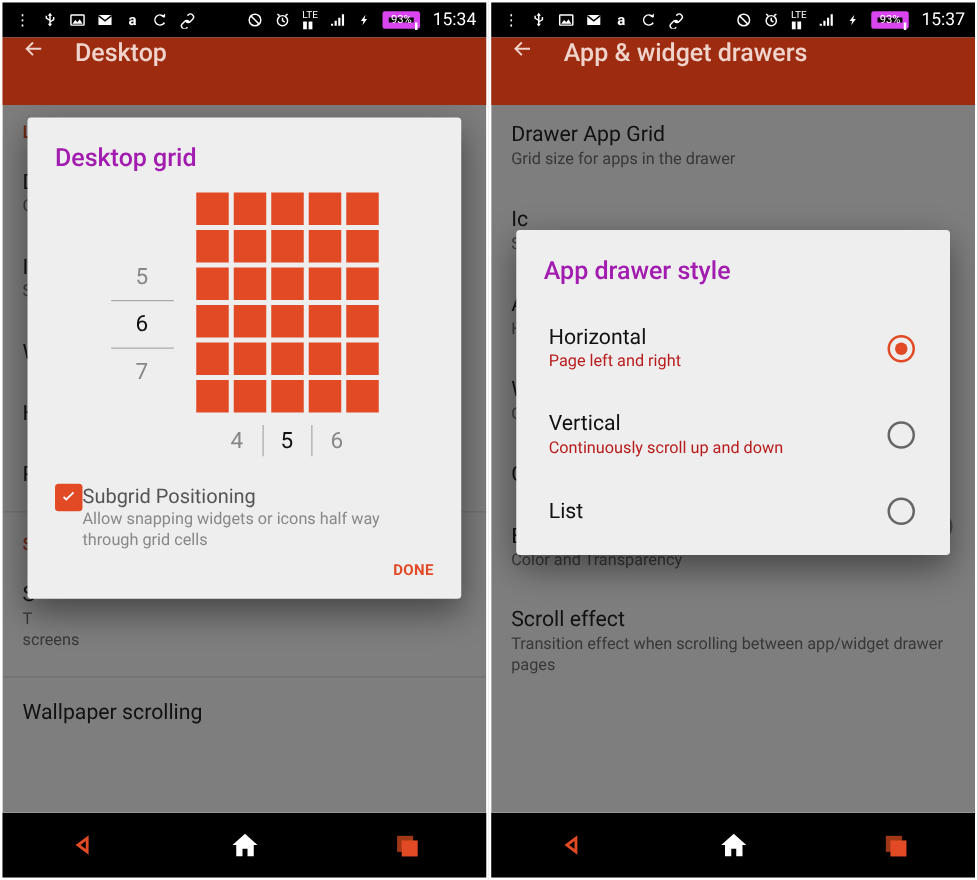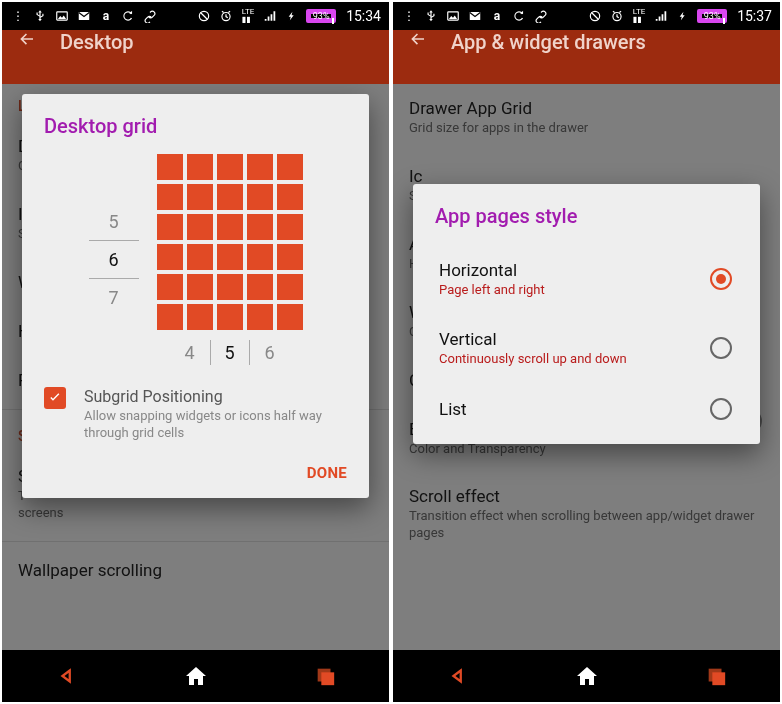--- a/index.html
+++ b/index.html
@@ -93,25 +93,25 @@
   
   .grid-pick { display: flex; gap: 18px; justify-content: center; }
   .rows { display: flex; flex-direction: column; width: 50px; text-align: center; justify-content: center;}
   .rows div { padding: 8px 4px; font-size: 18px; color: #888; }
   .rows div.sel { color: #111; border-top: 1px solid #aaa; border-bottom: 1px solid #aaa;}
   .grid-preview { display: grid; grid-template-columns: repeat(5, 26px); grid-template-rows: repeat(6, 26px); gap: 4px; }
   .grid-preview span { background: #e14a25; }
   .cols { display: flex; justify-content: center; margin-top: 10px; }
   .cols div { width: 40px; text-align: center; font-size: 18px; color: #888; padding: 2px 0; }
   .cols div.sel { color: #111; border-left: 1px solid #aaa; border-right: 1px solid #aaa; }
-  .subgrid { display: flex; gap: 18px; margin-top: 22px; align-items: flex-start; }
+  .subgrid { display: flex; gap: 0; margin-top: 22px; align-items: flex-start; }
   .check { width: 22px; height: 22px; background: #e14a25; border-radius: 3px; display:flex; align-items:center; justify-content:center; flex-shrink:0; }
   .subgrid .txt .t1 { font-size: 16px; color: #555; }
   .subgrid .txt .t2 { font-size: 13px; color: #888; margin-top: 2px; line-height: 1.3;}
-  .done { text-align: right; margin-top: 22px; color: #e14a25; font-weight: 700; font-size: 15px; letter-spacing: 0.3px;}
+  .done { text-align: right; margin-top: 7px; color: #e14a25; font-weight: 700; font-size: 12px; letter-spacing: 0.3px;}
 
   
   .rlist .row { display:flex; justify-content:space-between; align-items:center; padding:16px 6px 16px 4px; }
   .rlist .row .t1 { font-size: 17px; color: #111; }
   .rlist .row .t2 { font-size: 13px; color: #b91c1c; margin-top:2px;}
   .radio { width: 22px; height: 22px; border: 2px solid #666; border-radius: 50%; position:relative;}
   .radio.on { border-color: #e14a25; }
   .radio.on::after { content:""; position:absolute; inset:4px; background:#e14a25; border-radius:50%;}
 
   
@@ -411,21 +411,21 @@
         <div class="bg-circle"></div>
       </div>
     <div class="item">
         <div class="lbl">Scroll effect</div>
         <div class="sub">Transition effect when scrolling between app/widget drawer pages</div>
       </div>
 
     <div class="scrim"></div>
 
     <div class="dialog rlist" style="top:100px; padding:20px 22px 8px;">
-      <h2>App pages style</h2>
+      <h2>App drawer style</h2>
       <div class="row">
         <div>
           <div class="t1">Horizontal</div>
           <div class="t2">Page left and right</div>
         </div>
         <div class="radio on"></div>
       </div>
       <div class="row">
         <div>
           <div class="t1">Vertical</div>

